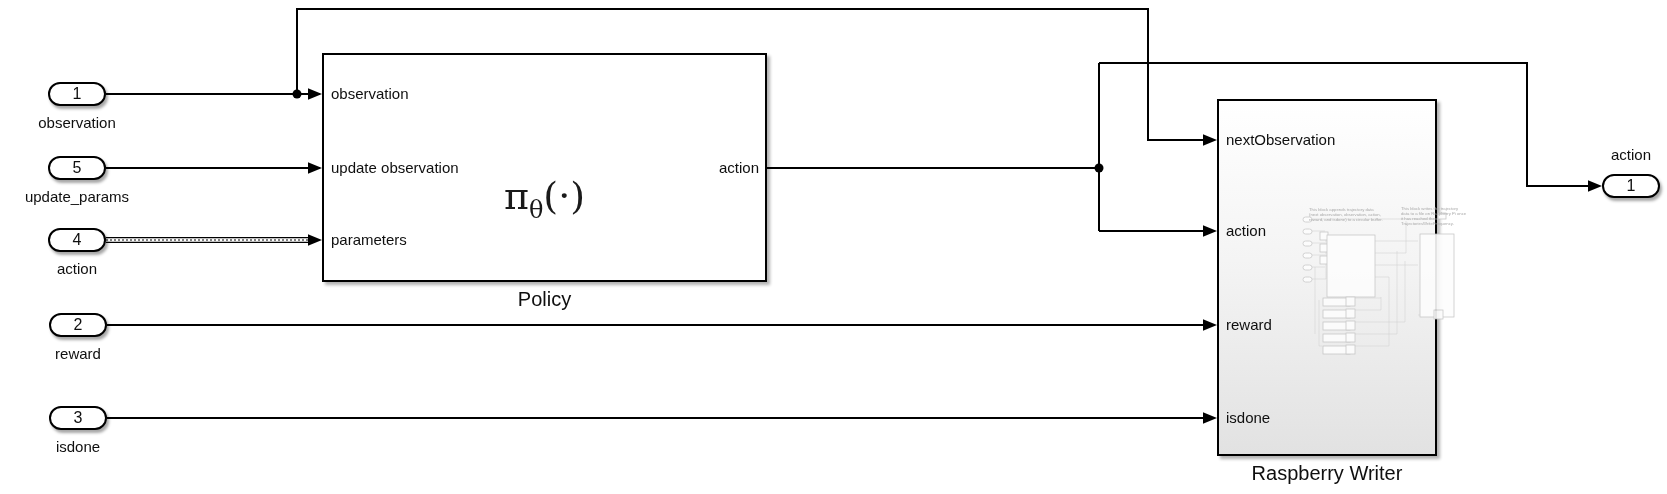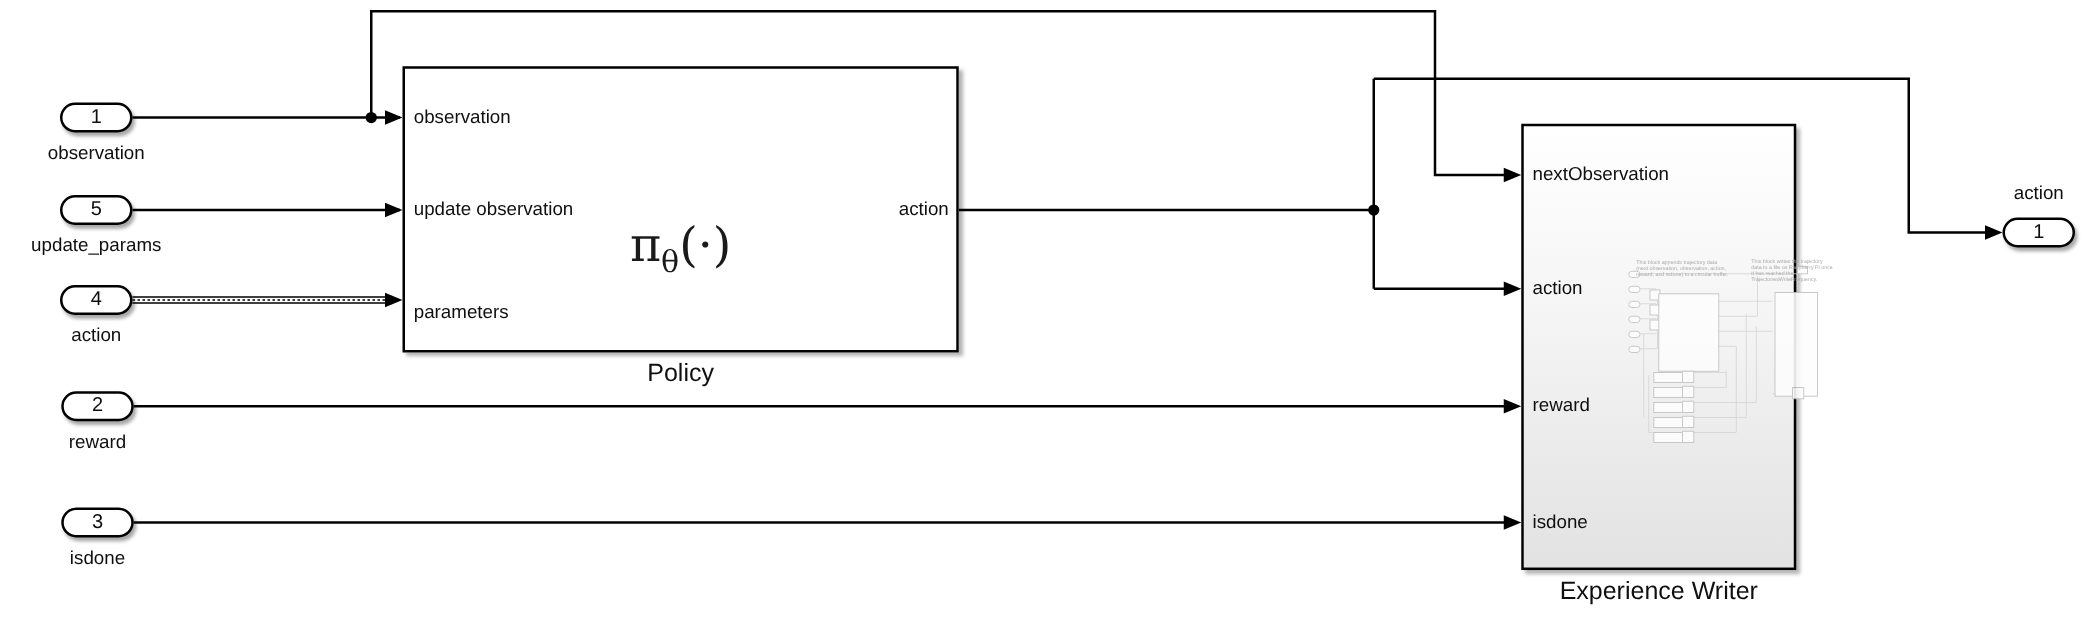--- a/index.html
+++ b/index.html
@@ -135,21 +135,21 @@
   </div>
 
   <div class="port" style="left:1602px;top:174px">
     <div class="plabel above">action</div>
     <div class="capsule">1</div>
   </div>
 
   <div class="block" style="left:322px;top:53px;width:445px;height:229px">
     <div class="portlabel in" style="top:31px">observation</div>
     <div class="portlabel in" style="top:105px">update observation</div>
-    <div class="portlabel in" style="top:187px">parameters</div>
+    <div class="portlabel in" style="top:177px">parameters</div>
     <div class="portlabel out" style="top:105px">action</div>
     <div class="formula"><span>π</span><sub>θ</sub><span>(·)</span></div>
     <div class="caption">Policy</div>
   </div>
 
   <div class="block ew" style="left:1217px;top:99px;width:220px;height:357px">
 
     <svg class="preview" viewBox="0 0 272 353" fill="none" stroke="#cccccc" stroke-width="0.8">
       <g stroke="#d4d4d4" stroke-width="0.7">
         <path d="M93,118 H219 V131"></path>
@@ -199,16 +199,16 @@
         <rect x="219" y="112" width="8" height="6"></rect>
       </g>
     </svg>
     <div class="note" style="left:90px;top:106px;width:150px">This block appends trajectory data (next observation, observation, action, reward, and isdone) to a circular buffer.</div>
     <div class="note" style="left:182px;top:105px;width:132px">This block writes the trajectory data to a file on Raspberry Pi once it has reached the TrajectoriesWriteFrequency.</div>
 
     <div class="portlabel in" style="top:31px">nextObservation</div>
     <div class="portlabel in" style="top:122px">action</div>
     <div class="portlabel in" style="top:216px">reward</div>
     <div class="portlabel in" style="top:309px">isdone</div>
-    <div class="caption">Experience Writer</div>
+    <div class="caption">Raspberry Writer</div>
   </div>
 
 </div>
 
 </body></html>

